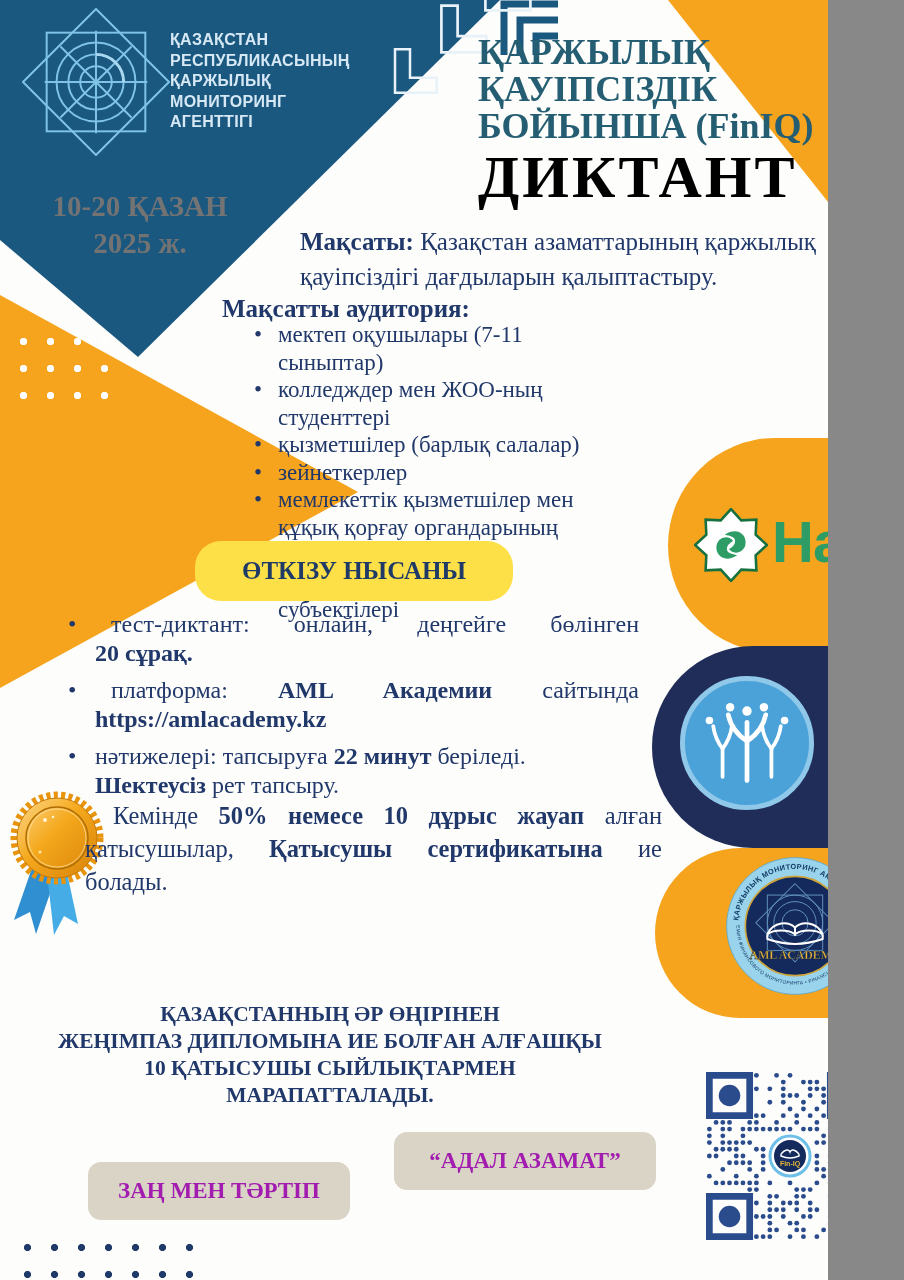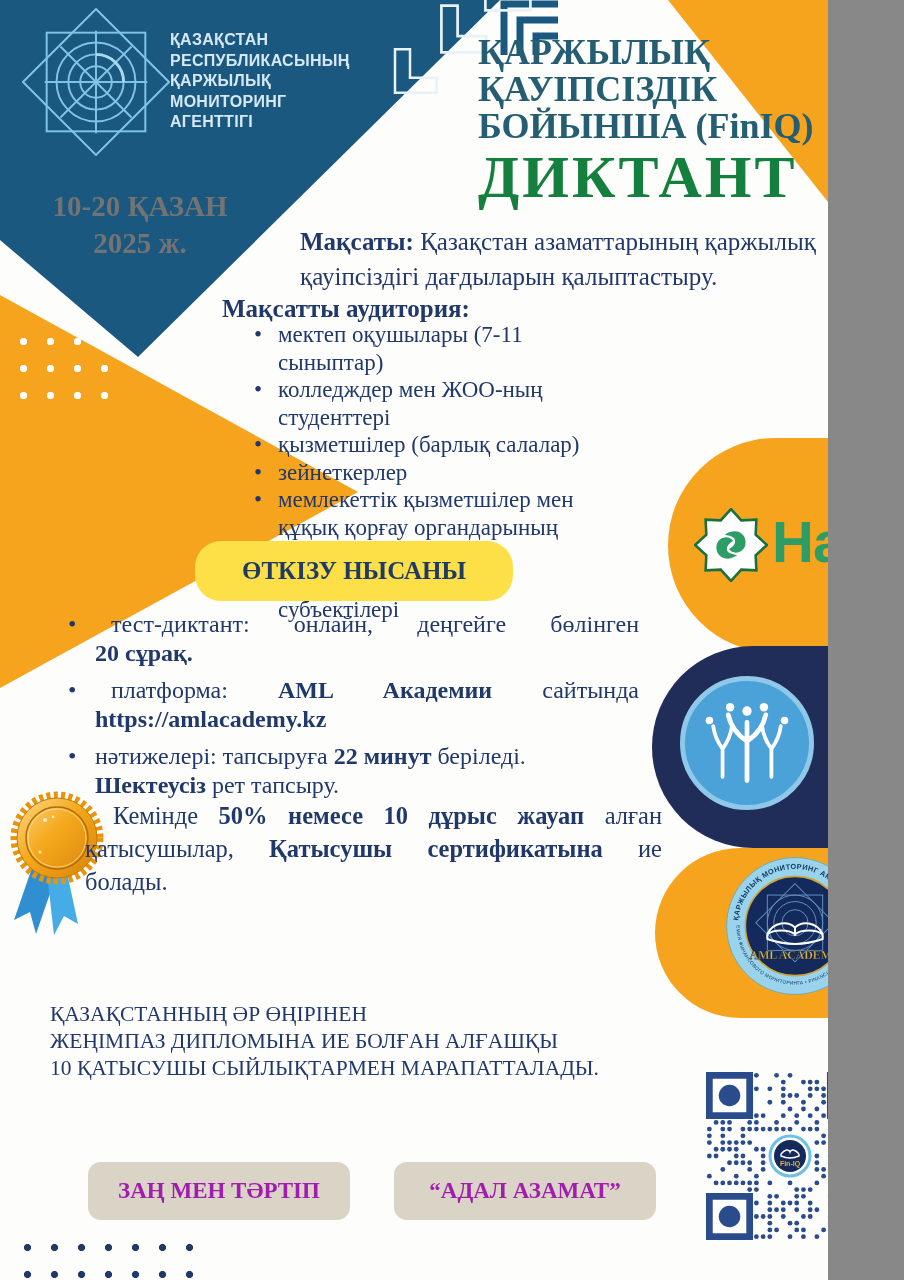--- a/index.html
+++ b/index.html
@@ -20,37 +20,37 @@
   .dots-navy{background-image:radial-gradient(circle,#1F3A68 3.2px,rgba(0,0,0,0) 3.9px);
     background-size:27px 27px;background-position:6px 6px;}
 
   
   .agency-name{left:170px;top:30px;width:225px;font-family:"Liberation Sans",sans-serif;
     font-size:16px;line-height:20.5px;color:#D5E8F4;letter-spacing:.3px;font-weight:bold;}
   .date-block{left:35px;top:188px;width:210px;text-align:center;color:#737373;
     font-weight:bold;font-size:29px;line-height:37px;}
   .title-block{left:478px;top:34px;width:424px;}
   .title-line{font-weight:bold;font-size:36px;line-height:37px;color:#255E72;}
-  .title-main{font-weight:bold;font-size:60px;line-height:58px;color:#15803d;letter-spacing:3px;margin-top:3px;}
+  .title-main{font-weight:bold;font-size:60px;line-height:58px;color:#000000;letter-spacing:3px;margin-top:3px;}
 
   
   .goal{left:300px;top:224px;width:560px;font-size:25px;line-height:35px;}
   .aud-heading{left:222px;top:295px;font-size:25px;font-weight:bold;}
   .aud-list{left:250px;top:321px;width:374px;font-size:23px;line-height:27.5px;}
   .aud-item{position:relative;padding-left:28px;}
   .aud-item::before{content:"•";position:absolute;left:4px;}
   .btn-format{left:195px;top:541px;width:318px;height:60px;background:#fde047;border-radius:26px;
     display:flex;align-items:center;justify-content:center;font-weight:bold;font-size:25px;color:#1F3A66;}
   .fmt-list{left:62px;top:610px;width:577px;font-size:24px;line-height:28.5px;}
   .fmt-item{position:relative;padding-left:33px;margin-bottom:9px;}
   .fmt-item::before{content:"•";position:absolute;left:6px;}
   .jline{display:block;text-align:justify;text-align-last:justify;margin-left:16px;}
   .awards{left:85px;top:799px;width:577px;font-size:24.5px;line-height:33px;text-align:justify;}
   .awards p{margin:0;text-indent:28px;}
-  .prize-note{left:50px;top:1001px;width:560px;font-weight:normal;
+  .prize-note{left:50px;top:1001px;width:560px;text-align:center;font-weight:bold;
     font-size:21.5px;line-height:27px;}
   .footer-btn{background:#DAD4C6;border-radius:13px;display:flex;align-items:center;
     justify-content:center;font-weight:bold;font-size:23px;color:#a21caf;}
 
   
   .halyk-blob{left:668px;top:438px;width:270px;height:215px;border-radius:108px;background:#F6A41E;}
   .halyk-name{position:absolute;left:104px;top:70px;font-family:"Liberation Sans",sans-serif;
     font-weight:bold;font-size:58px;color:#2E9D65;letter-spacing:-1px;}
   .q-blob{left:652px;top:646px;width:286px;height:202px;border-radius:101px;background:#202D58;}
   .q-circle{position:absolute;left:28px;top:30px;width:124px;height:124px;border-radius:50%;
@@ -187,21 +187,21 @@
     <p><span>Кемінде </span><span class="b">50% немесе 10 дұрыс жауап</span><span> алған қатысушылар, </span><span class="b">Қатысушы сертификатына</span><span> ие болады.</span></p>
   </div>
 
   <div class="abs prize-note">
     <div>ҚАЗАҚСТАННЫҢ ӘР ӨҢІРІНЕН</div>
     <div>ЖЕҢІМПАЗ ДИПЛОМЫНА ИЕ БОЛҒАН АЛҒАШҚЫ</div>
     <div>10 ҚАТЫСУШЫ СЫЙЛЫҚТАРМЕН МАРАПАТТАЛАДЫ.</div>
   </div>
 
   <div class="abs footer-btn" style="left:88px;top:1162px;width:262px;height:58px;">ЗАҢ МЕН ТӘРТІП</div>
-  <div class="abs footer-btn" style="left:394px;top:1162px;width:262px;height:58px;">“АДАЛ АЗАМАТ”</div>
+  <div class="abs footer-btn" style="left:394px;top:1132px;width:262px;height:58px;">“АДАЛ АЗАМАТ”</div>
 
   <div class="abs halyk-blob">
     <svg style="position:absolute;left:26px;top:70px;" width="74" height="74" viewBox="0 0 72 72">
       <polygon points="71,36 60,46 60.7,60.7 46,60 36,71 26,60 11.3,60.7 12,46 1,36 12,26 11.3,11.3 26,12 36,1 46,12 60.7,11.3 60,26" fill="#FFFFFF" stroke="#17713F" stroke-width="2.5"></polygon>
       <path d="M30,26 C42,18 52,26 50,36 C48,44 38,46 34,40 C37,38 40,36 40,32 C40,28 35,27 30,26 Z" fill="#2E9D65"></path>
       <path d="M42,46 C30,54 20,46 22,36 C24,28 34,26 38,32 C35,34 32,36 32,40 C32,44 37,45 42,46 Z" fill="#2E9D65"></path>
     </svg>
     <div class="halyk-name">Halyk</div>
   </div>
 

